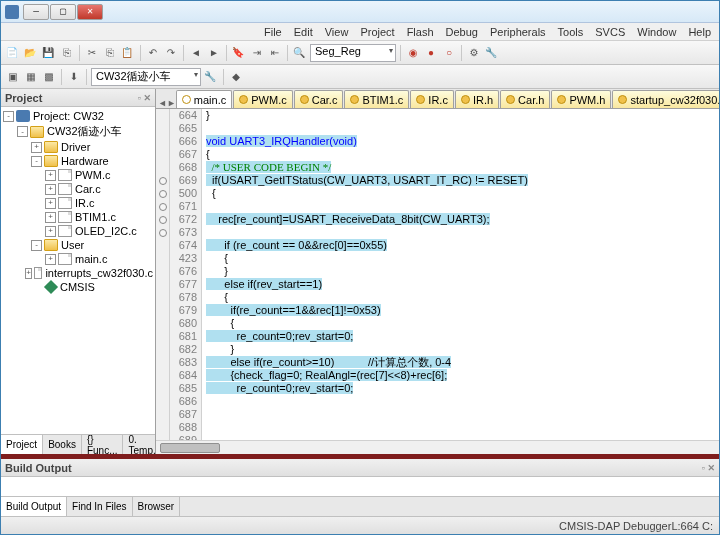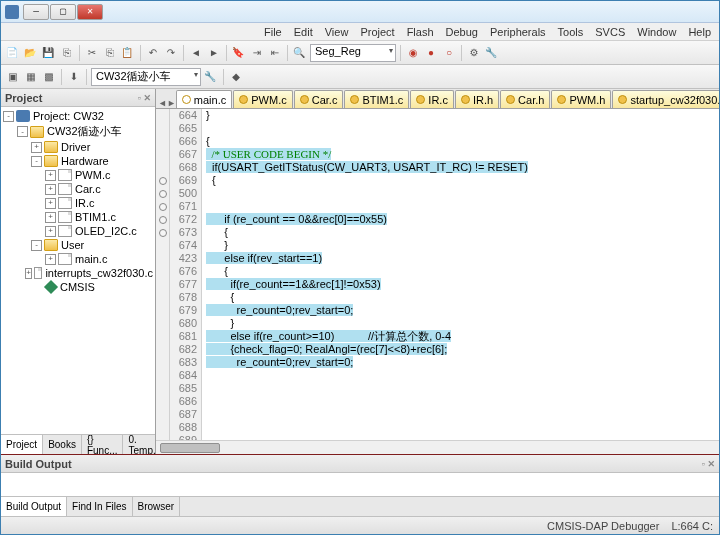--- a/index.html
+++ b/index.html
@@ -43,25 +43,25 @@
 .bp-gutter { width:14px; background:#f0f0f0; border-right:1px solid #d0d0d0; }
 .bp-mark { height:13px; display:flex; align-items:center; justify-content:center; }
 .bp-circle { width:8px; height:8px; border:1px solid #888; border-radius:50%; background:#f5f5f5; }
 .ln-gutter { width:32px; background:#f0f0f0; color:#808080; text-align:right; padding-right:4px; border-right:1px solid #d0d0d0; }
 .ln-gutter div { height:13px; line-height:13px; }
 .code { flex:1; overflow-x:auto; background:#fff; }
 .code-line { height:13px; line-height:13px; white-space:pre; padding-left:4px; }
 .hl { background:#b0e0f0; }
 .kw { color:#0000ff; }
 .cm { color:#008000;font-family:Liberation Serif, serif; }
-.build-output { height:62px; background:#fff; border-top:1px solid #7f1d1d; display:flex; flex-direction:column; }
+.build-output { height:62px; background:#fff; border-top:5px solid #7f1d1d; display:flex; flex-direction:column; }
 .bo-body { flex:1; background:#fff; }
 .bo-tabs { height:20px; background:#e8e8e8; display:flex; border-top:1px solid #c0c0c0; }
 .statusbar { height:18px; background:linear-gradient(#f0f0f0,#e0e0e0); display:flex; align-items:center; padding:0 6px; border-top:1px solid #c0c0c0; color:#444; }
-.statusbar .right { margin-left:auto; display:flex; gap:12px; }
+.statusbar .right { margin-left:auto; display:flex; gap:0; }
 .scroll-x { height:14px; background:#f0f0f0; border-top:1px solid #d0d0d0; display:flex; align-items:center; }
 .scroll-thumb { width:60px; height:10px; background:#c0c0c0; border:1px solid #909090; border-radius:2px; margin-left:4px; }
 .nav-btn { width:12px; font-size:9px; text-align:center; color:#666; }
 </style>
 </head>
 <body>
 
 <div class="titlebar">
   <div class="title-icon"></div>
   <div class="window-btns">
@@ -328,25 +328,27 @@
           <div>684</div>
           <div>685</div>
           <div>686</div>
           <div>687</div>
           <div>688</div>
           <div>689</div>
         </div>
       <div class="code" id="code">
           <div class="code-line"><span>}</span></div>
           <div class="code-line"><span></span></div>
+          <div class="code-line"><span class="hl kw">void UART3_IRQHandler(void)</span></div>
           <div class="code-line"><span>{</span></div>
           <div class="code-line"><span class="hl cm">  /* USER CODE BEGIN */</span></div>
           <div class="code-line"><span class="hl">  if(USART_GetITStatus(CW_UART3, USART_IT_RC) != RESET)</span></div>
           <div class="code-line"><span>  {</span></div>
           <div class="code-line"><span></span></div>
+          <div class="code-line"><span class="hl">    rec[re_count]=USART_ReceiveData_8bit(CW_UART3);</span></div>
           <div class="code-line"><span></span></div>
           <div class="code-line"><span class="hl">      if (re_count == 0&amp;&amp;rec[0]==0x55)</span></div>
           <div class="code-line"><span>      {</span></div>
           <div class="code-line"><span>      }</span></div>
           <div class="code-line"><span class="hl">      else if(rev_start==1)</span></div>
           <div class="code-line"><span>      {</span></div>
           <div class="code-line"><span class="hl">        if(re_count==1&amp;&amp;rec[1]!=0x53)</span></div>
           <div class="code-line"><span>        {</span></div>
           <div class="code-line"><span class="hl">          re_count=0;rev_start=0;</span></div>
           <div class="code-line"><span>        }</span></div>

